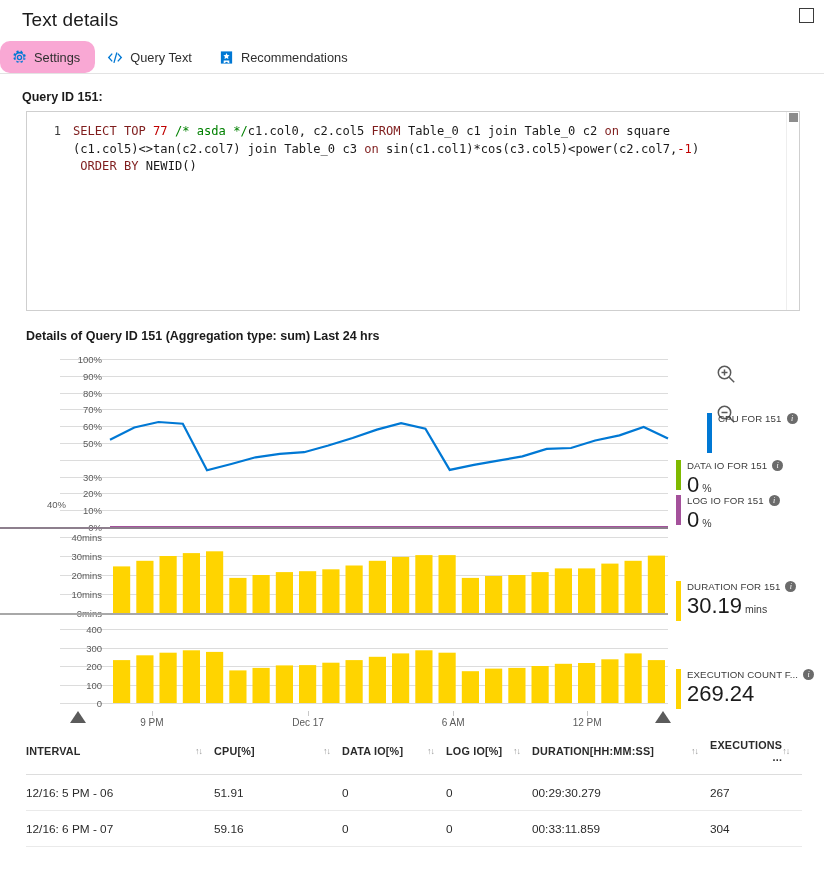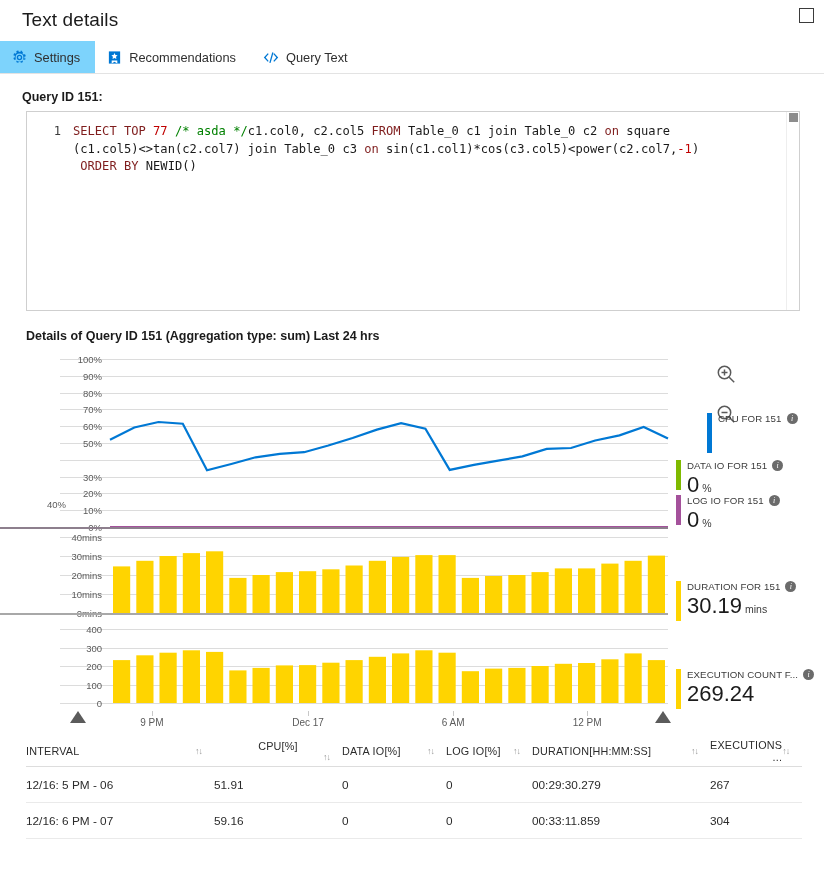--- a/index.html
+++ b/index.html
@@ -50,21 +50,21 @@
   .cmd {
     display: flex;
     align-items: center;
     gap: 7px;
     padding: 0 15px 0 12px;
     font-size: 12.8px;
     color: #2f2f2f;
     cursor: pointer;
     white-space: nowrap;
   }
-  .cmd.active { background: #7dd3fc; }
+  .cmd.active { background: #f9a8d4; border-radius: 10px; }
   .cmd svg { display: block; }
 
   
   .section-label {
     font-size: 12.5px;
     font-weight: bold;
     color: #1b1b1b;
     margin: 16px 0 7px 22px;
   }
   .code-wrap {
@@ -200,38 +200,38 @@
     border-right: 8px solid transparent;
     border-bottom: 12px solid #5b5b5b;
     cursor: ew-resize;
   }
 
   
   .tbl { margin: 8px 22px 0 26px; }
   .tbl-head {
     display: flex;
     align-items: center;
-    padding-bottom: 3px;
+    padding-bottom: 11px;
     border-bottom: 1px solid #dddddd;
     font-size: 10.8px;
-    font-weight: normal;
+    font-weight: bold;
     color: #2b2b2b;
     letter-spacing: .2px;
     text-align: right;
   }
   .tbl-row {
     display: flex;
     align-items: center;
     height: 36px;
     border-bottom: 1px solid #eaeaea;
     font-size: 11.8px;
     color: #2b2b2b;
   }
   .c0 { width: 188px; }
-  .c1 { width: 128px; flex-direction: column; }
+  .c1 { width: 128px; }
   .c2 { width: 104px; }
   .c3 { width: 86px; }
   .c4 { width: 178px; }
   .c5 { width: 90px; }
   .sorter {
     font-size: 9px; color: #9a9a9a;
     margin-left: auto; padding-right: 12px;
     cursor: pointer; letter-spacing: -1px;
   }
   .hcell { display: flex; align-items: center; }
@@ -249,36 +249,36 @@
     <span>
       <svg width="15" height="15" viewBox="0 0 16 16">
           <path fill="#0078d4" d="M8 5.1a2.9 2.9 0 100 5.8 2.9 2.9 0 000-5.8zm0 4.4a1.5 1.5 0 110-3 1.5 1.5 0 010 3z"></path>
           <path fill="#0078d4" d="M14.3 9.2l-1.2-.4a5.3 5.3 0 000-1.6l1.2-.4a.5.5 0 00.3-.6l-.5-1.4a.5.5 0 00-.6-.3l-1.2.4a5.2 5.2 0 00-1.1-1.1l.4-1.2a.5.5 0 00-.3-.6L9.9.5a.5.5 0 00-.6.3l-.4 1.2a5.3 5.3 0 00-1.6 0L6.9.8a.5.5 0 00-.6-.3L4.9 1a.5.5 0 00-.3.6l.4 1.2a5.2 5.2 0 00-1.1 1.1l-1.2-.4a.5.5 0 00-.6.3l-.5 1.4a.5.5 0 00.3.6l1.2.4a5.3 5.3 0 000 1.6l-1.2.4a.5.5 0 00-.3.6l.5 1.4a.5.5 0 00.6.3l1.2-.4a5.2 5.2 0 001.1 1.1l-.4 1.2a.5.5 0 00.3.6l1.4.5a.5.5 0 00.6-.3l.4-1.2a5.3 5.3 0 001.6 0l.4 1.2a.5.5 0 00.6.3l1.4-.5a.5.5 0 00.3-.6l-.4-1.2a5.2 5.2 0 001.1-1.1l1.2.4a.5.5 0 00.6-.3l.5-1.4a.5.5 0 00-.3-.6zM8 12.2A4.2 4.2 0 1112.2 8 4.2 4.2 0 018 12.2z"></path>
         </svg>
     </span>
     <span>Settings</span>
   </div>
   <div class="cmd">
     <span>
+      <svg width="16" height="15" viewBox="0 0 18 16">
+          <path fill="#0078d4" d="M5.3 3.2L.9 8l4.4 4.8 1.1-1L3 8l3.4-3.8zM12.7 3.2l-1.1 1L15 8l-3.4 3.8 1.1 1L17.1 8z"></path>
+          <path fill="#0078d4" d="M10.4 2.2l-3.3 11.6 1.4.4L11.8 2.6z"></path>
+        </svg>
+    </span>
+    <span>Query Text</span>
+  </div>
+  <div class="cmd">
+    <span>
       <svg width="15" height="15" viewBox="0 0 16 16">
           <rect x="2" y="1.5" width="12" height="13" fill="#0078d4"></rect>
           <path fill="#fff" d="M8 3.2l1 2.1 2.3.3-1.7 1.6.4 2.3L8 8.4 5.9 9.5l.4-2.3L4.7 5.6 7 5.3z"></path>
           <path fill="#fff" d="M5 11.3h6v3.2L8 12.6l-3 1.9z"></path>
         </svg>
     </span>
     <span>Recommendations</span>
-  </div>
-  <div class="cmd">
-    <span>
-      <svg width="16" height="15" viewBox="0 0 18 16">
-          <path fill="#0078d4" d="M5.3 3.2L.9 8l4.4 4.8 1.1-1L3 8l3.4-3.8zM12.7 3.2l-1.1 1L15 8l-3.4 3.8 1.1 1L17.1 8z"></path>
-          <path fill="#0078d4" d="M10.4 2.2l-3.3 11.6 1.4.4L11.8 2.6z"></path>
-        </svg>
-    </span>
-    <span>Query Text</span>
   </div>
 </div>
 
 <div class="section-label">Query ID 151:</div>
 <div class="code-wrap">
   <div class="code-body">
     <div class="gutter">1</div>
     <div class="code-text"><span class="k">SELECT TOP</span> <span class="num">77</span> <span class="cm">/* asda */</span>c1.col0, c2.col5 <span class="k">FROM</span> Table_0 c1 join Table_0 c2 <span class="k">on</span> square
 (c1.col5)&lt;&gt;tan(c2.col7) join Table_0 c3 <span class="k">on</span> sin(c1.col1)*cos(c3.col5)&lt;power(c2.col7,<span class="num">-1</span>)
  <span class="k">ORDER BY</span> NEWID()</div>

